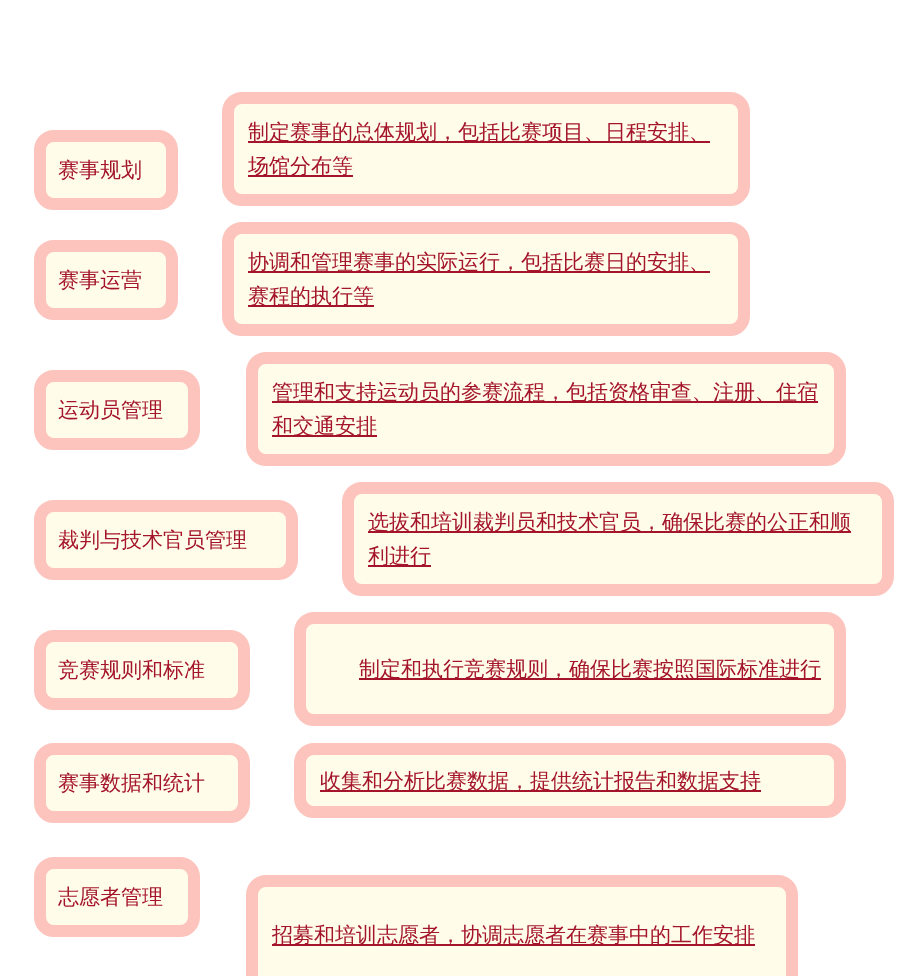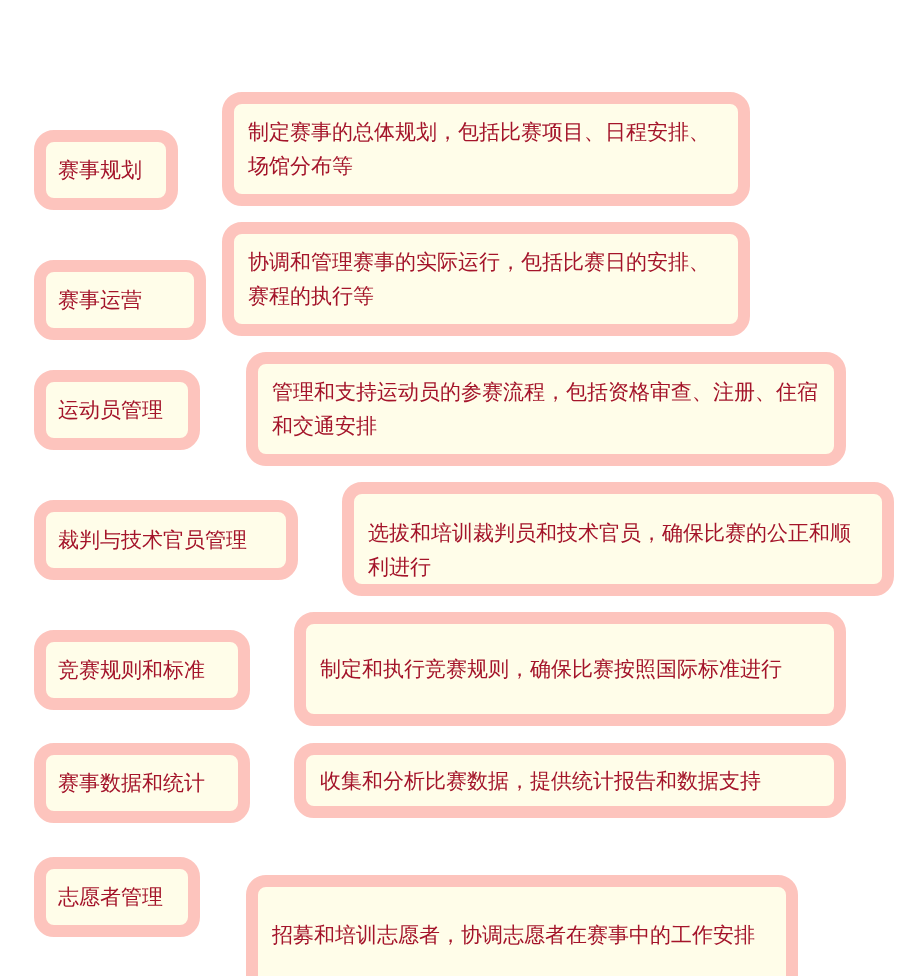--- a/index.html
+++ b/index.html
@@ -12,59 +12,59 @@
       background: #fffde9;
       border: 12px solid #fdc4bd;
       border-radius: 20px;
       color: #a4142a;
       font-size: 21px;
       line-height: 34px;
       display: flex; align-items: center;
     }
     .box .inner { display: block; }
     .label { padding: 0 12px 0 12px; white-space: nowrap; }
-    .desc { padding: 0 12px 0 14px; }
+    .desc { padding: 0 12px 0 14px; text-decoration: underline; }
   </style>
 </head>
 <body>
 
 <div>
 
   <div class="box" style="left:34px;top:110px;width:144px;height:80px;margin-top:20px;">
     <span class="inner label">赛事规划</span>
   </div>
   <div class="box" style="left:222px;top:92px;width:528px;height:114px;">
     <span class="inner desc">制定赛事的总体规划，包括比赛项目、日程安排、场馆分布等</span>
   </div>
 
-  <div class="box" style="left:34px;top:240px;width:172px;height:80px;margin-top:20px;">
+  <div class="box" style="left:34px;top:240px;width:144px;height:80px;">
     <span class="inner label">赛事运营</span>
   </div>
   <div class="box" style="left:222px;top:222px;width:528px;height:114px;">
     <span class="inner desc">协调和管理赛事的实际运行，包括比赛日的安排、赛程的执行等</span>
   </div>
 
   <div class="box" style="left:34px;top:370px;width:166px;height:80px;">
     <span class="inner label">运动员管理</span>
   </div>
   <div class="box" style="left:246px;top:352px;width:600px;height:114px;">
     <span class="inner desc">管理和支持运动员的参赛流程，包括资格审查、注册、住宿和交通安排</span>
   </div>
 
   <div class="box" style="left:34px;top:500px;width:264px;height:80px;">
     <span class="inner label">裁判与技术官员管理</span>
   </div>
-  <div class="box" style="left:342px;top:482px;width:552px;height:114px;align-items:flex-end;">
+  <div class="box" style="left:342px;top:482px;width:552px;height:114px;">
     <span class="inner desc">选拔和培训裁判员和技术官员，确保比赛的公正和顺利进行</span>
   </div>
 
   <div class="box" style="left:34px;top:630px;width:216px;height:80px;">
     <span class="inner label">竞赛规则和标准</span>
   </div>
-  <div class="box" style="left:294px;top:612px;width:552px;height:114px;">
+  <div class="box" style="left:294px;top:612px;width:552px;height:114px;padding-left:39px;">
     <span class="inner desc">制定和执行竞赛规则，确保比赛按照国际标准进行</span>
   </div>
 
   <div class="box" style="left:34px;top:743px;width:216px;height:80px;">
     <span class="inner label">赛事数据和统计</span>
   </div>
   <div class="box" style="left:294px;top:743px;width:552px;height:75px;">
     <span class="inner desc">收集和分析比赛数据，提供统计报告和数据支持</span>
   </div>
 

